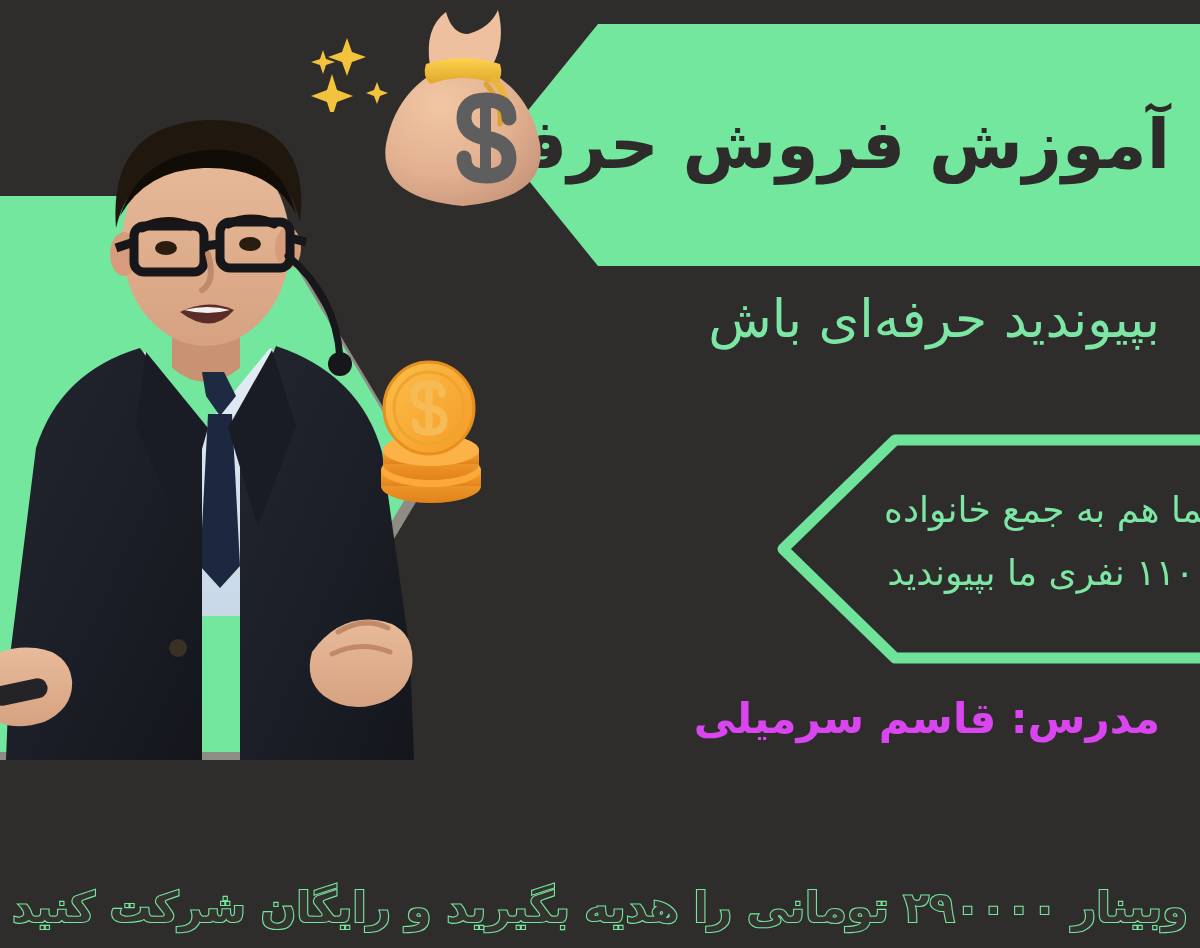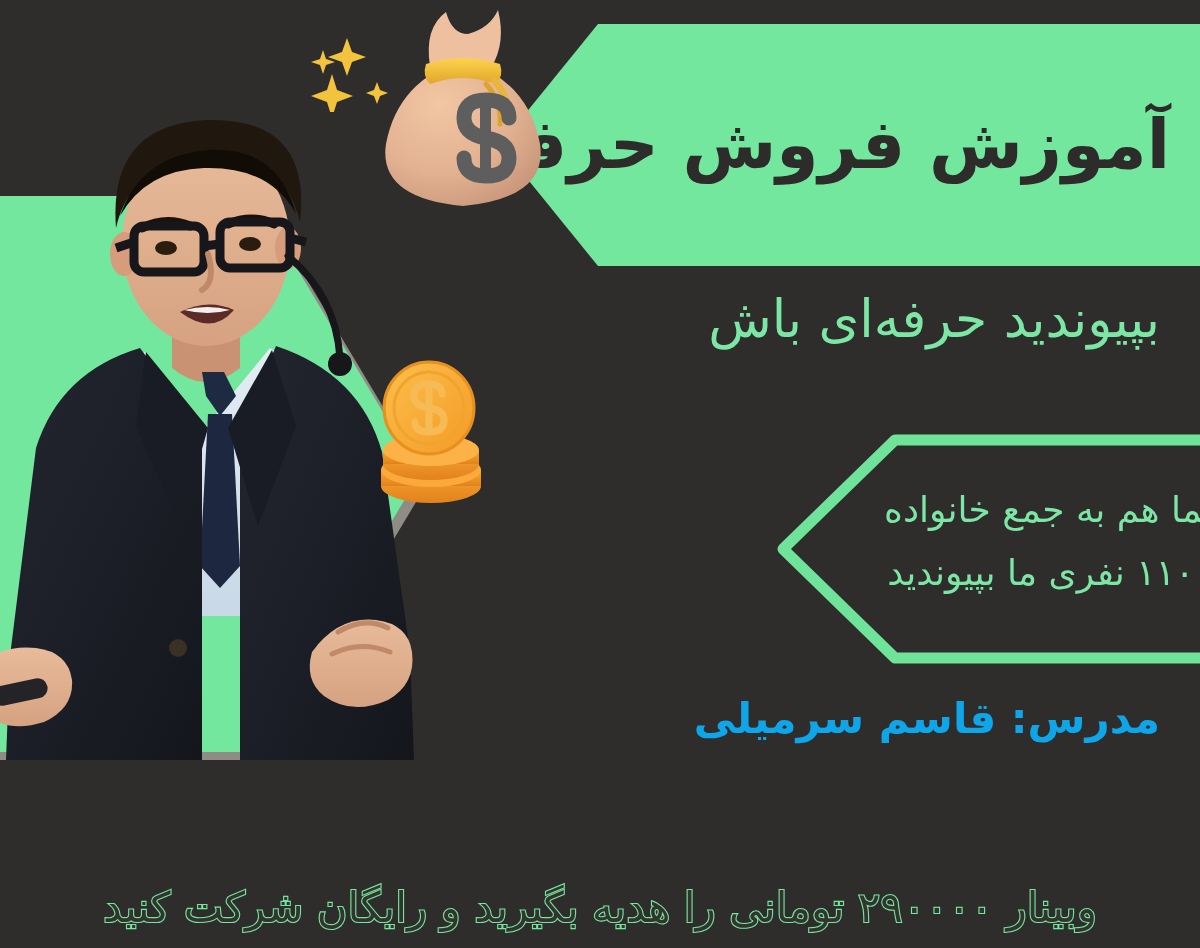--- a/index.html
+++ b/index.html
@@ -82,33 +82,33 @@
     line-height:1.75;
     white-space:nowrap;
   }
 
   
   .instructor {
     position:absolute;
     right:40px; top:694px;
     width:700px;
     text-align:right;
-    color:#0ea5e9;
+    color:#d946ef;
     font-size:42px;
     font-weight:bold;
     white-space:nowrap;
   }
 
   
   .cta {
     position:absolute;
     left:0; right:0; bottom:16px;
     text-align:center;
     font-size:42px;
-    font-weight:normal;
+    font-weight:bold;
     color:#35332f;
     -webkit-text-stroke:2.2px #74e79e;
     paint-order: stroke fill;
     white-space:nowrap;
   }
 
   
   .moneybag {
     position:absolute;
     left:368px; top:8px;

